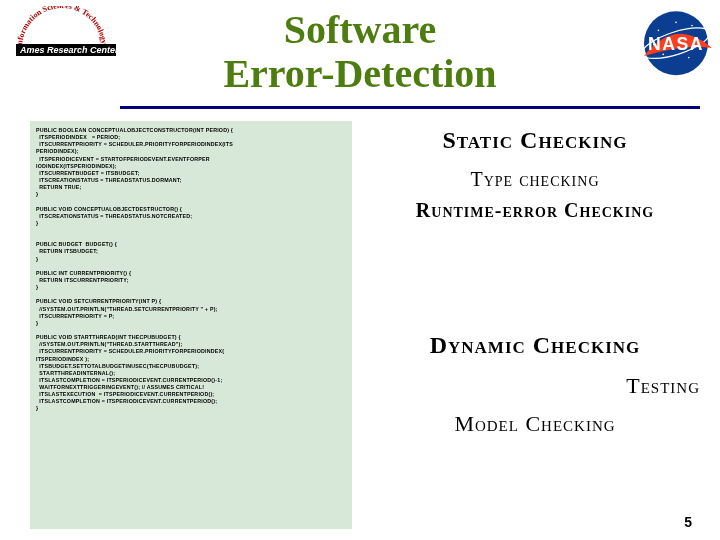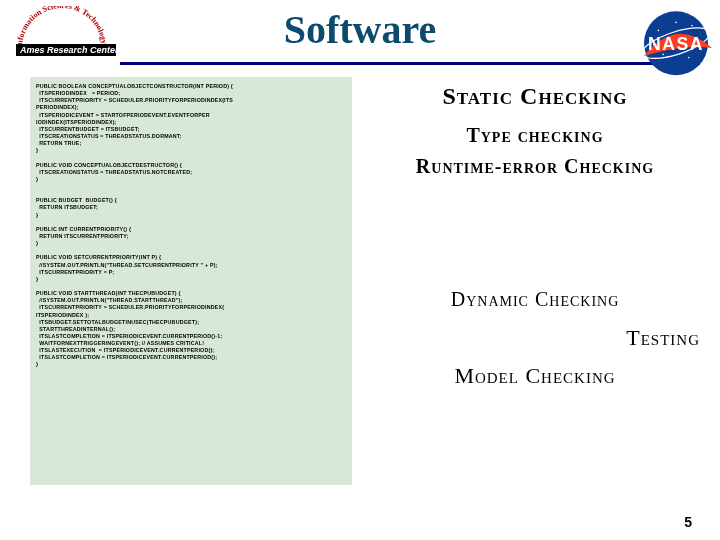--- a/index.html
+++ b/index.html
@@ -16,21 +16,21 @@
     position: relative;
     padding: 8px 20px 4px 20px;
     text-align: center;
   }
   .title {
     font-size: 40px;
     font-weight: bold;
     font-family: 'Times New Roman', serif;
     line-height: 1.1;
     margin: 0;
-    color: #0c4a6e;
+    color: #4d7c0f;
   }
   .ames-logo {
     position: absolute;
     left: 10px;
     top: 6px;
     width: 110px;
   }
   .nasa-logo {
     position: absolute;
     right: 4px;
@@ -68,24 +68,24 @@
     padding-top: 4px;
   }
   .check-item {
     font-family: 'Copperplate', 'Copperplate Gothic', 'Trajan Pro', serif;
     letter-spacing: 1px;
     color: #000;
     text-align: center;
     font-variant: small-caps;
   }
   .static { font-size: 24px; font-weight: bold; margin-top: 2px; }
-  .type { font-size: 20px; font-weight: bold; margin-top: 14px; }
+  .type { font-size: 20px; font-weight: normal; margin-top: 14px; }
   .runtime { font-size: 20px; font-weight: bold; margin-top: 8px; }
   .gap { height: 110px; }
-  .dynamic { font-size: 20px; font-weight: normal; }
+  .dynamic { font-size: 24px; font-weight: bold; }
   .testing { font-size: 22px; font-weight: normal; margin-top: 14px; text-align: right; }
   .model { font-size: 22px; font-weight: normal; margin-top: 12px; }
   .pagenum {
     position: absolute;
     right: 28px;
     bottom: 10px;
     font-family: Arial, sans-serif;
     font-size: 14px;
     font-weight: bold;
   }
@@ -117,20 +117,21 @@
         <circle cx="70" cy="22" r="1" fill="#fff"></circle>
       <circle cx="34" cy="58" r="1" fill="#fff"></circle>
         <circle cx="66" cy="62" r="1" fill="#fff"></circle>
       <circle cx="50" cy="18" r="1" fill="#fff"></circle>
         <circle cx="22" cy="46" r="1" fill="#fff"></circle>
     </svg>
   </div>
 
   <h1 class="title">
     <span>Software</span><br>
+    <span>Error-Detection</span>
   </h1>
 </div>
 
 <hr class="divider">
 
 <div class="content">
   <div class="code-block">public boolean ConceptualObjectConstructor(int period) {
   itsPeriodIndex   = period;
   itsCurrentPriority = Scheduler.priorityForPeriodIndex(its
 PeriodIndex);

